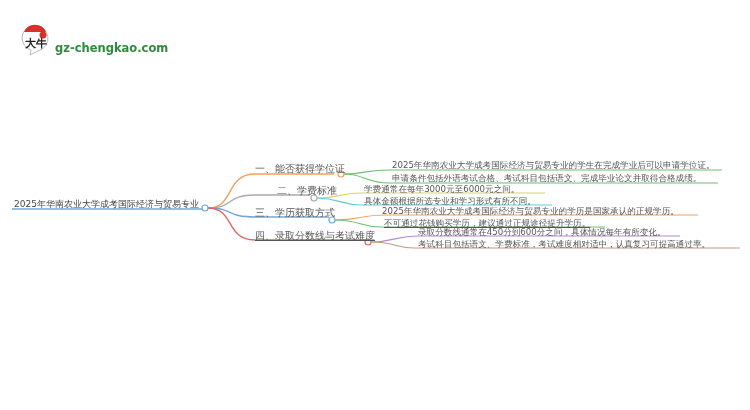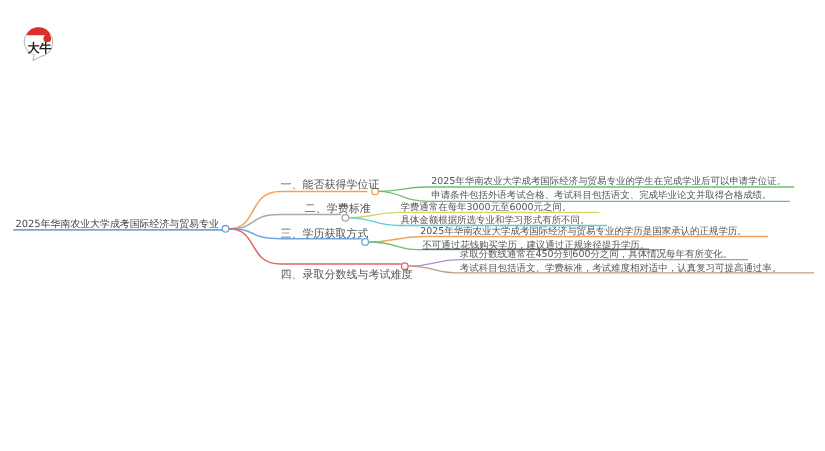--- a/index.html
+++ b/index.html
@@ -19,20 +19,21 @@
 </head>
 <body>
 
 <div class="logo">
   <svg class="logo-mark" viewBox="0 0 34 36">
     <path d="M4 18 A13 13 0 1 1 20 31 L12 35 L13 30 A13 13 0 0 1 4 18 Z" fill="#fff" stroke="#bbb" stroke-width="1"></path>
     <path d="M6 12 A12 12 0 0 1 28 12 Z" fill="#d9302c"></path>
     <circle cx="25" cy="15" r="3.5" fill="#d9302c"></circle>
     <text x="7" y="27" font-size="11" font-weight="bold" fill="#222" font-family="DejaVu Sans, sans-serif">大牛</text>
   </svg>
+  <div class="logo-url">gz-chengkao.com</div>
 </div>
 
 <svg class="map" width="750" height="410">
 
   <line x1="12" y1="209" x2="203" y2="209" stroke="#6fa8dc" stroke-width="1.6"></line>
   <circle cx="205" cy="208" r="3" fill="#fff" stroke="#6fa8dc" stroke-width="1.2"></circle>
 
   <path d="M208 208 C 235 208, 225 174, 255 174 L 334 174" fill="none" stroke="#f5a05a" stroke-width="1.4"></path>
   <path d="M208 208 C 235 208, 225 195, 255 195 L 310 195" fill="none" stroke="#aaaaaa" stroke-width="1.4"></path>
   <path d="M208 208 C 235 208, 225 217, 255 217 L 329 217" fill="none" stroke="#6fa8dc" stroke-width="1.4"></path>
@@ -54,21 +55,21 @@
 
   <path d="M371 242 C 395 242, 395 236, 418 236 L 680 236" fill="none" stroke="#b48ad6" stroke-width="1.2"></path>
   <path d="M371 242 C 395 242, 395 248, 414 248 L 740 248" fill="none" stroke="#c49a8a" stroke-width="1.2"></path>
 </svg>
 
 <div class="t root-t" style="left:14px; top:199px;text-align:right;">2025年华南农业大学成考国际经济与贸易专业</div>
 
 <div class="t br-t" style="left:255px; top:164px;">一、能否获得学位证</div>
 <div class="t br-t" style="left:255px; top:186px;margin-left:22px;">二、学费标准</div>
 <div class="t br-t" style="left:255px; top:208px;">三、学历获取方式</div>
-<div class="t br-t" style="left:255px; top:246px;">四、录取分数线与考试难度</div>
+<div class="t br-t" style="left:255px; top:231px;text-decoration:underline;">四、录取分数线与考试难度</div>
 
 <div class="t" style="left:392px; top:160px;">2025年华南农业大学成考国际经济与贸易专业的学生在完成学业后可以申请学位证。</div>
 <div class="t" style="left:392px; top:173px;">申请条件包括外语考试合格、考试科目包括语文、完成毕业论文并取得合格成绩。</div>
 
 <div class="t" style="left:364px; top:184px;">学费通常在每年3000元至6000元之间。</div>
 <div class="t" style="left:364px; top:196px;">具体金额根据所选专业和学习形式有所不同。</div>
 
 <div class="t" style="left:382px; top:206px;">2025年华南农业大学成考国际经济与贸易专业的学历是国家承认的正规学历。</div>
 <div class="t" style="left:384px; top:218px;text-decoration:underline;">不可通过花钱购买学历，建议通过正规途径提升学历。</div>
 

